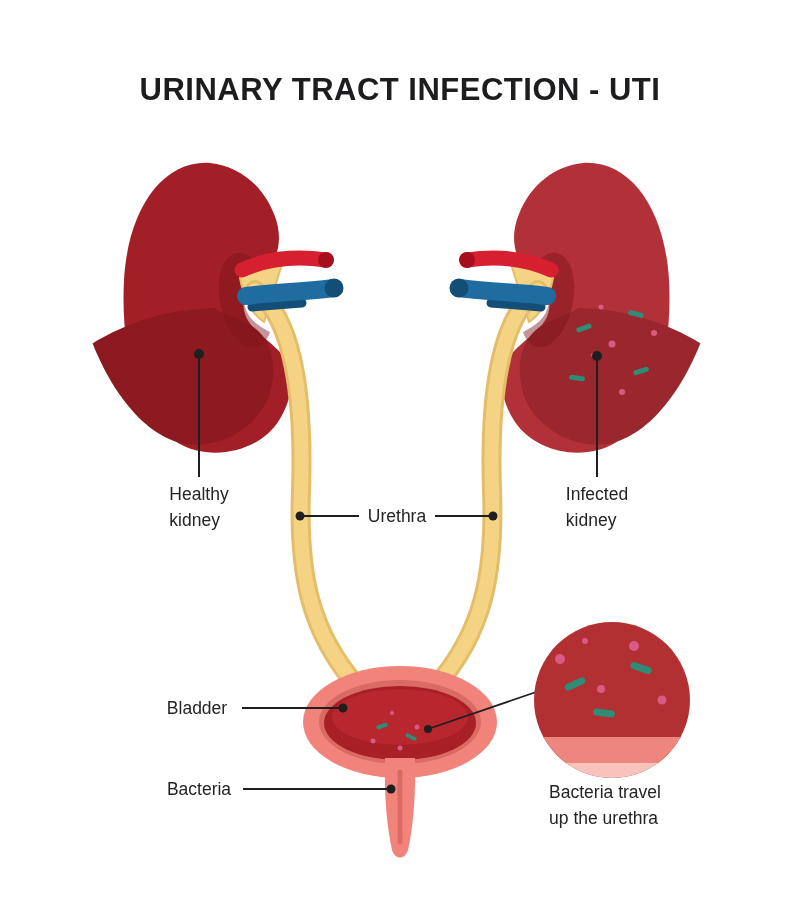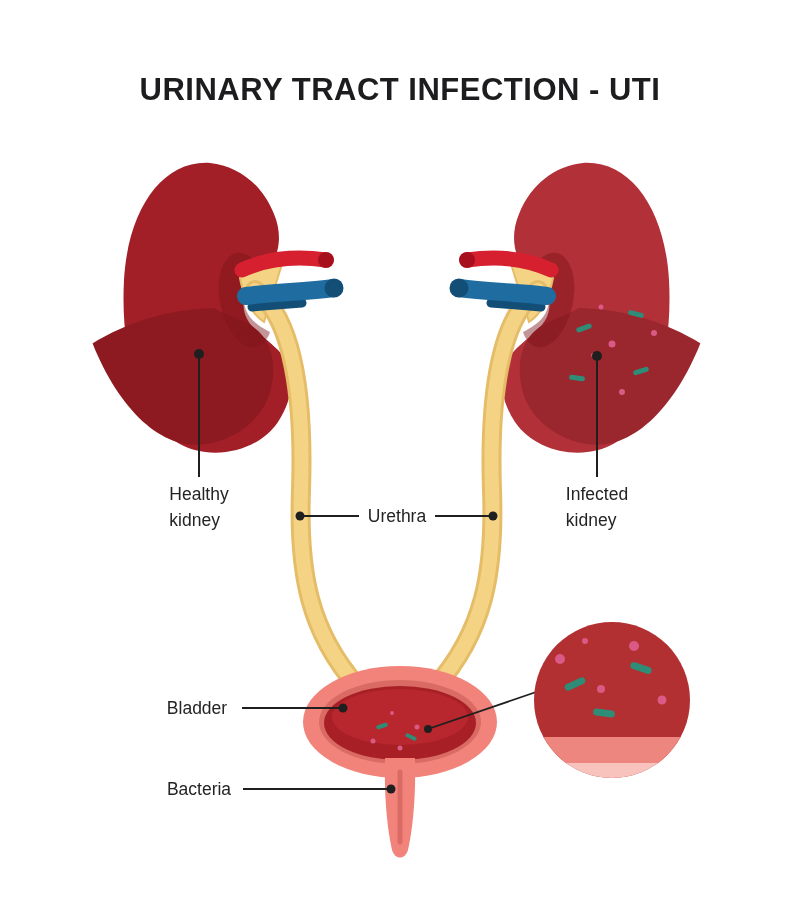--- a/index.html
+++ b/index.html
@@ -171,13 +171,15 @@
   </svg>
 
   <div class="title">URINARY TRACT INFECTION - UTI</div>
   <div class="lbl lbl-healthy">Healthy
 kidney</div>
   <div class="lbl lbl-infected">Infected
 kidney</div>
   <div class="lbl lbl-ureter">Urethra</div>
   <div class="lbl lbl-bladder">Bladder</div>
   <div class="lbl lbl-urethra">Bacteria</div>
+  <div class="lbl lbl-bacteria">Bacteria travel
+up the urethra</div>
 </div>
 
 </body></html>

